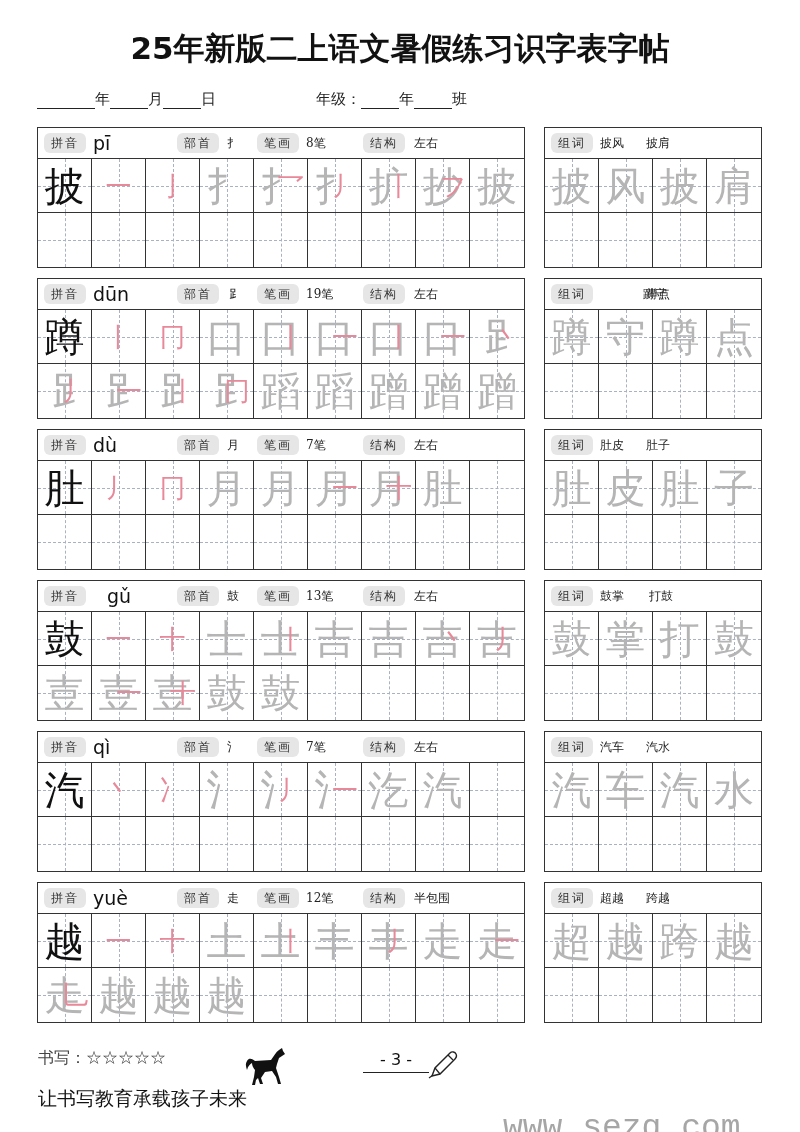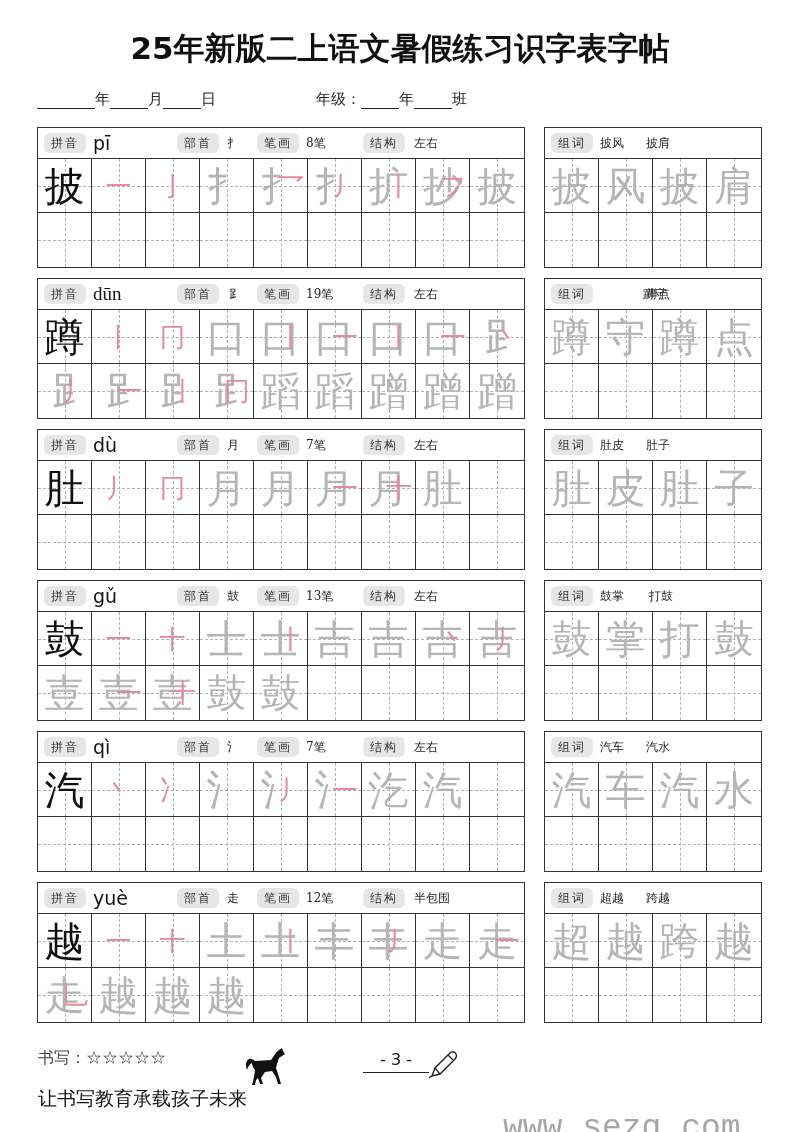--- a/index.html
+++ b/index.html
@@ -175,21 +175,21 @@
         </div>
         <div class="cell lastrow"></div>
         <div class="cell lastrow"></div>
         <div class="cell lastrow"></div>
         <div class="cell lastcol lastrow"></div>
       </div>
     </div>
     <div class="block" style="left: 37px; top: 278px; width: 488px; height: 141px;">
       <div class="head">
         <span class="badge" style="left:6px;">拼音</span>
-        <span class="pinyin" style="left:55px;font-family:Liberation Serif, serif;">dūn</span>
+        <span class="pinyin" style="left:55px;">dūn</span>
         <span class="badge" style="left:139px;">部首</span>
         <span class="hval" style="left:189px;">𧾷</span>
         <span class="badge" style="left:219px;">笔画</span>
         <span class="hval" style="left:268px;">19笔</span>
         <span class="badge" style="left:325px;">结构</span>
         <span class="hval" style="left:376px;">左右</span>
       </div>
       <div class="grid" style="grid-template-columns: repeat(9, 54px);">
         <div class="cell">
           <span class="glyph main">蹲</span>
@@ -413,21 +413,21 @@
         </div>
         <div class="cell lastrow"></div>
         <div class="cell lastrow"></div>
         <div class="cell lastrow"></div>
         <div class="cell lastcol lastrow"></div>
       </div>
     </div>
     <div class="block" style="left: 37px; top: 580px; width: 488px; height: 141px;">
       <div class="head">
         <span class="badge" style="left:6px;">拼音</span>
-        <span class="pinyin" style="left:55px;">gǔ</span>
+        <span class="pinyin" style="left:69px;">gǔ</span>
         <span class="badge" style="left:139px;">部首</span>
         <span class="hval" style="left:189px;">鼓</span>
         <span class="badge" style="left:219px;">笔画</span>
         <span class="hval" style="left:268px;">13笔</span>
         <span class="badge" style="left:325px;">结构</span>
         <span class="hval" style="left:376px;">左右</span>
       </div>
       <div class="grid" style="grid-template-columns: repeat(9, 54px);">
         <div class="cell">
           <span class="glyph main">鼓</span>

